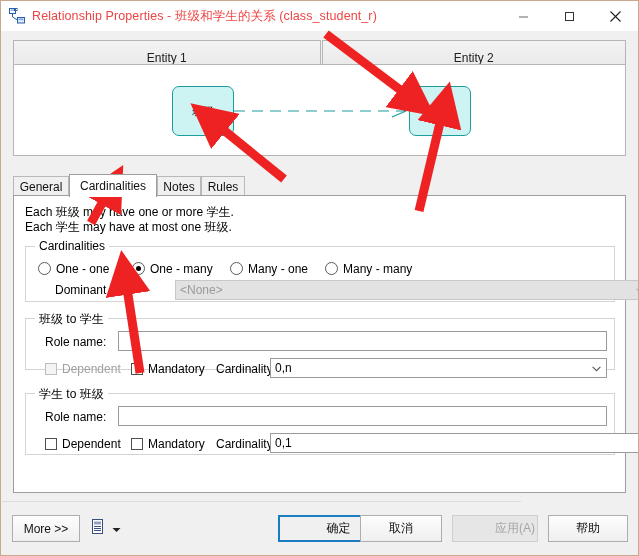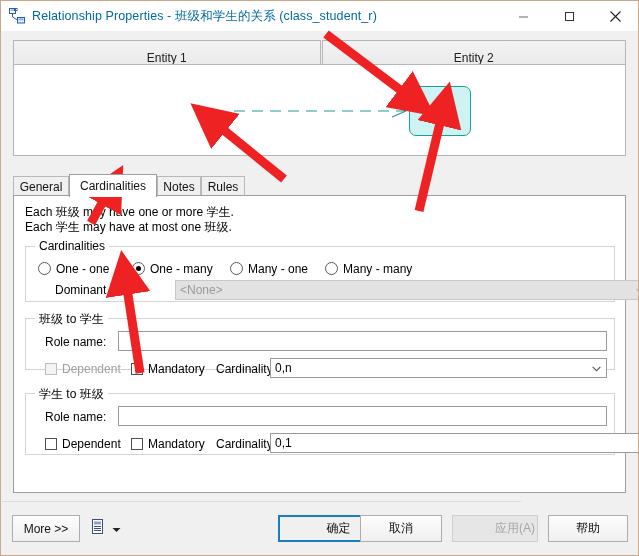--- a/index.html
+++ b/index.html
@@ -23,21 +23,21 @@
   .titlebar {
     position: absolute; left: 0; top: 0; width: 637px; height: 30px;
     background: #ffffff;
     display: flex; align-items: center;
   }
   .title-icon {
     width: 16px; height: 16px; margin-left: 8px; margin-right: 7px;
     flex: 0 0 auto;
   }
   .title-text {
-    font-size: 12.5px; color: #0369a1; white-space: nowrap;
+    font-size: 12.5px; color: #ef4444; white-space: nowrap;
     letter-spacing: 0.1px;
   }
   .win-btns { margin-left: auto; display: flex; height: 30px; }
   .win-btn {
     width: 46px; height: 30px;
     display: flex; align-items: center; justify-content: center;
     color: #333;
   }
   .win-btn svg { display: block; }
 
@@ -249,20 +249,23 @@
     <div class="entity-hdr-cell c2">
       <span>Entity 2</span>
     </div>
   </div>
 
   <div class="diagram">
     <svg width="613" height="90" style="position:absolute;left:0;top:0">
       <line x1="220" y1="46" x2="392" y2="46" stroke="#1c9c9c" stroke-width="1.2" stroke-dasharray="11,7"></line>
       <path d="M392 46 L378 40 M392 46 L378 52" fill="none" stroke="#1c9c9c" stroke-width="1.2"></path>
     </svg>
+    <div class="entity-box left">
+      <span>班级</span>
+    </div>
     <div class="entity-box right">
       <span>学生</span>
     </div>
   </div>
 
   <div class="tabstrip">
     <div class="tab" style="left:0px;width:56px;">
       <span>General</span>
     </div>
     <div class="tab active" style="left:56px;width:88px;">

